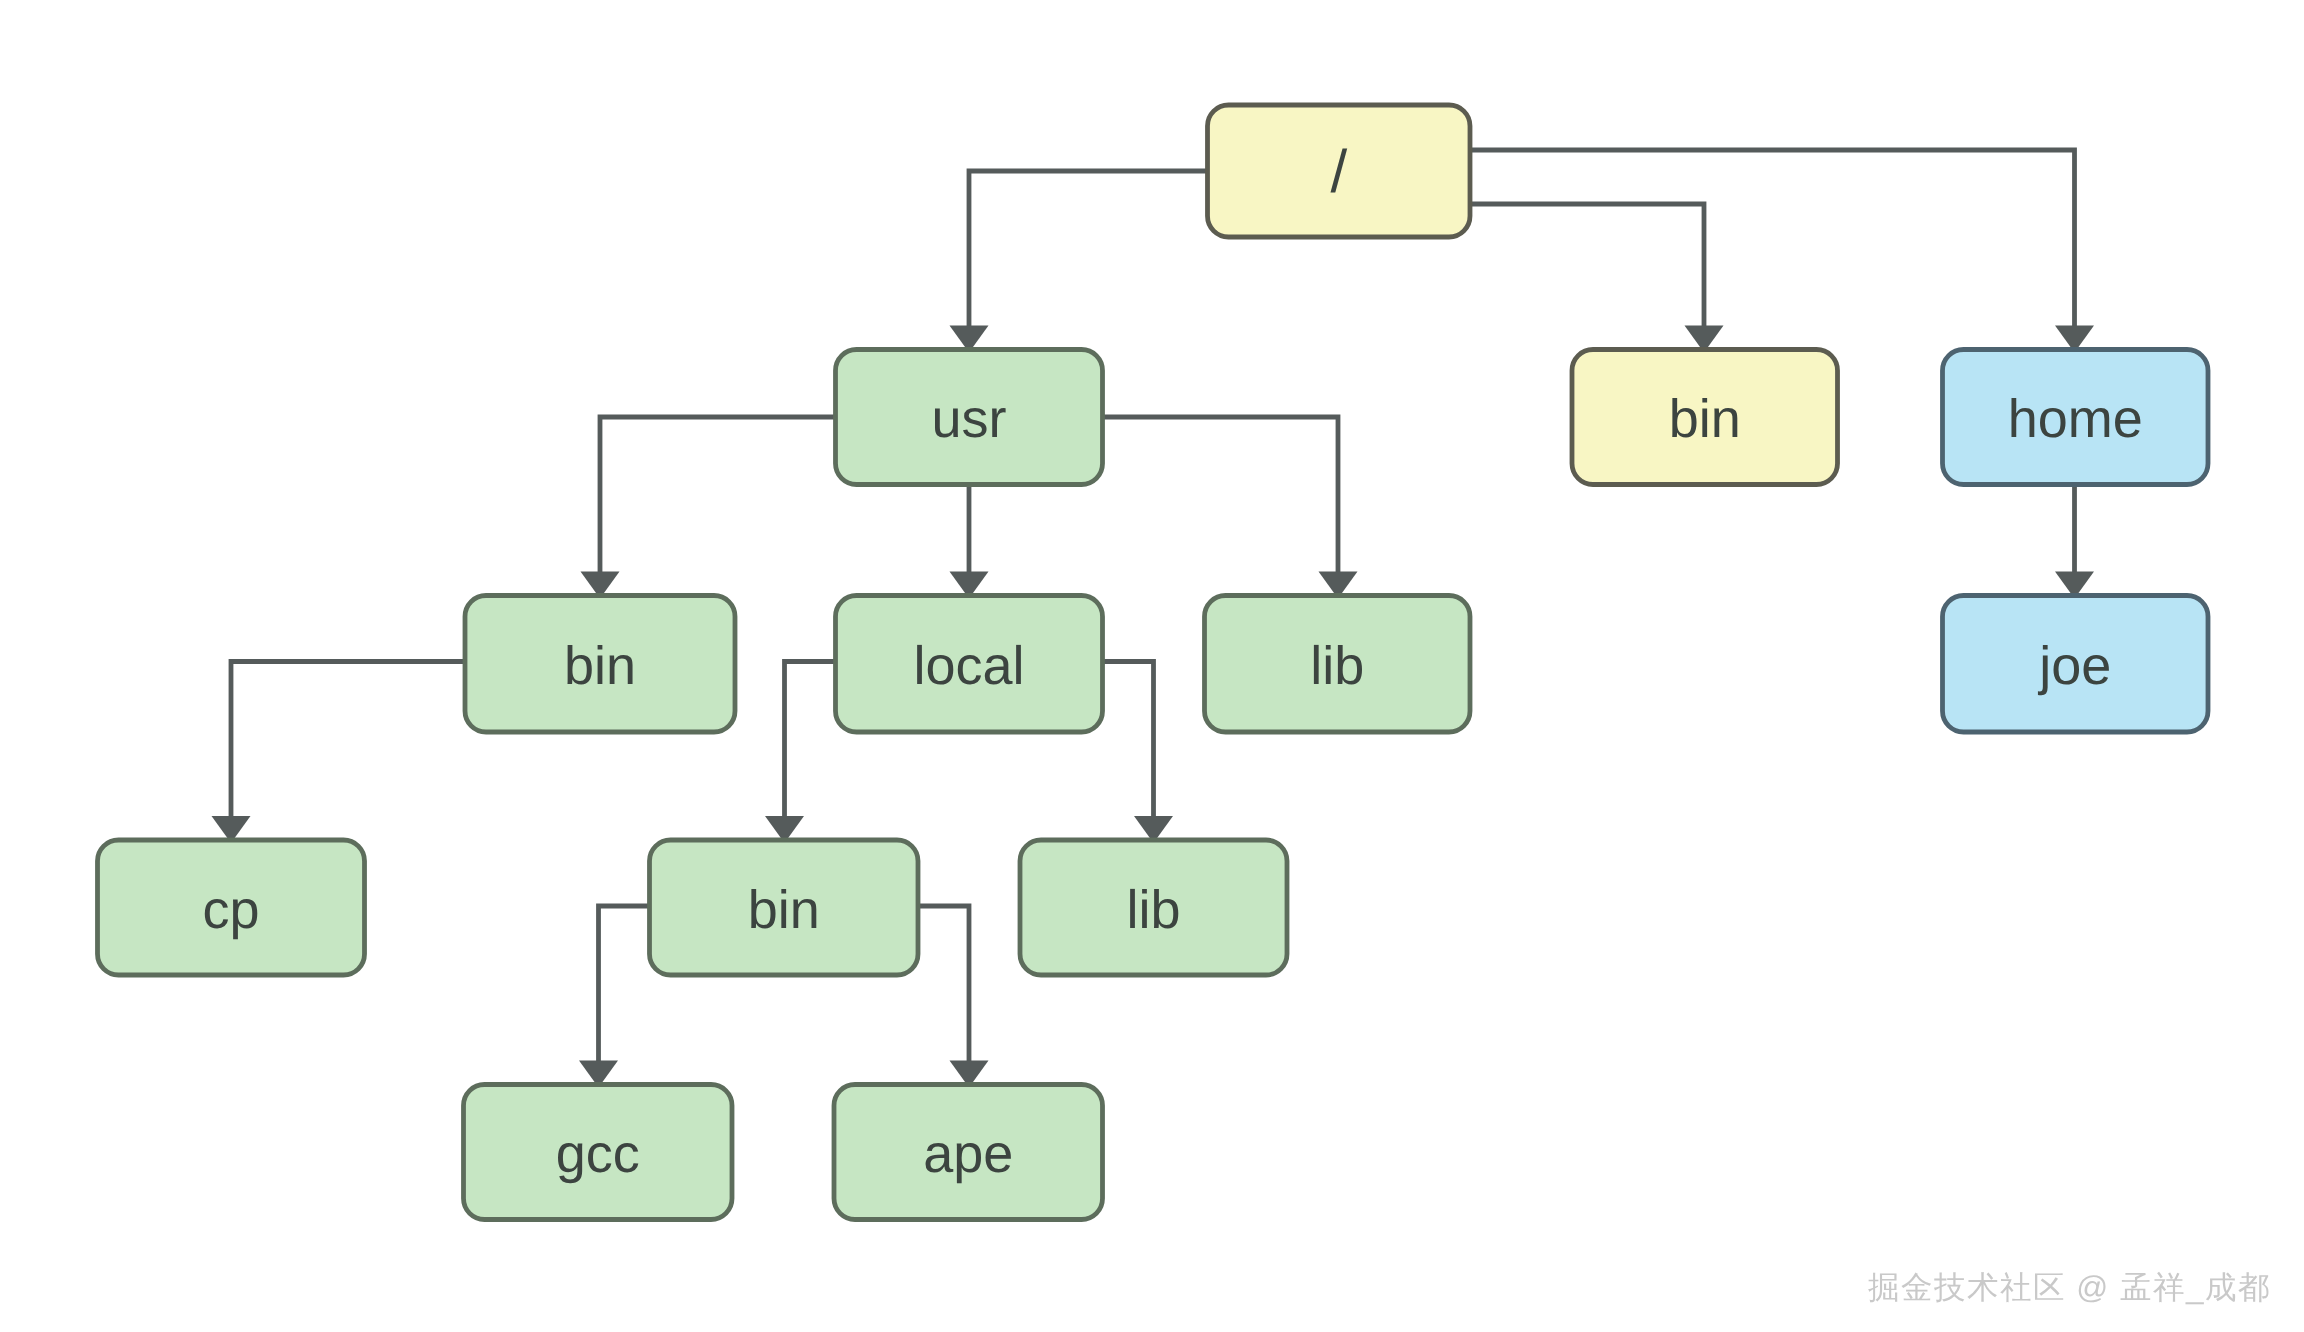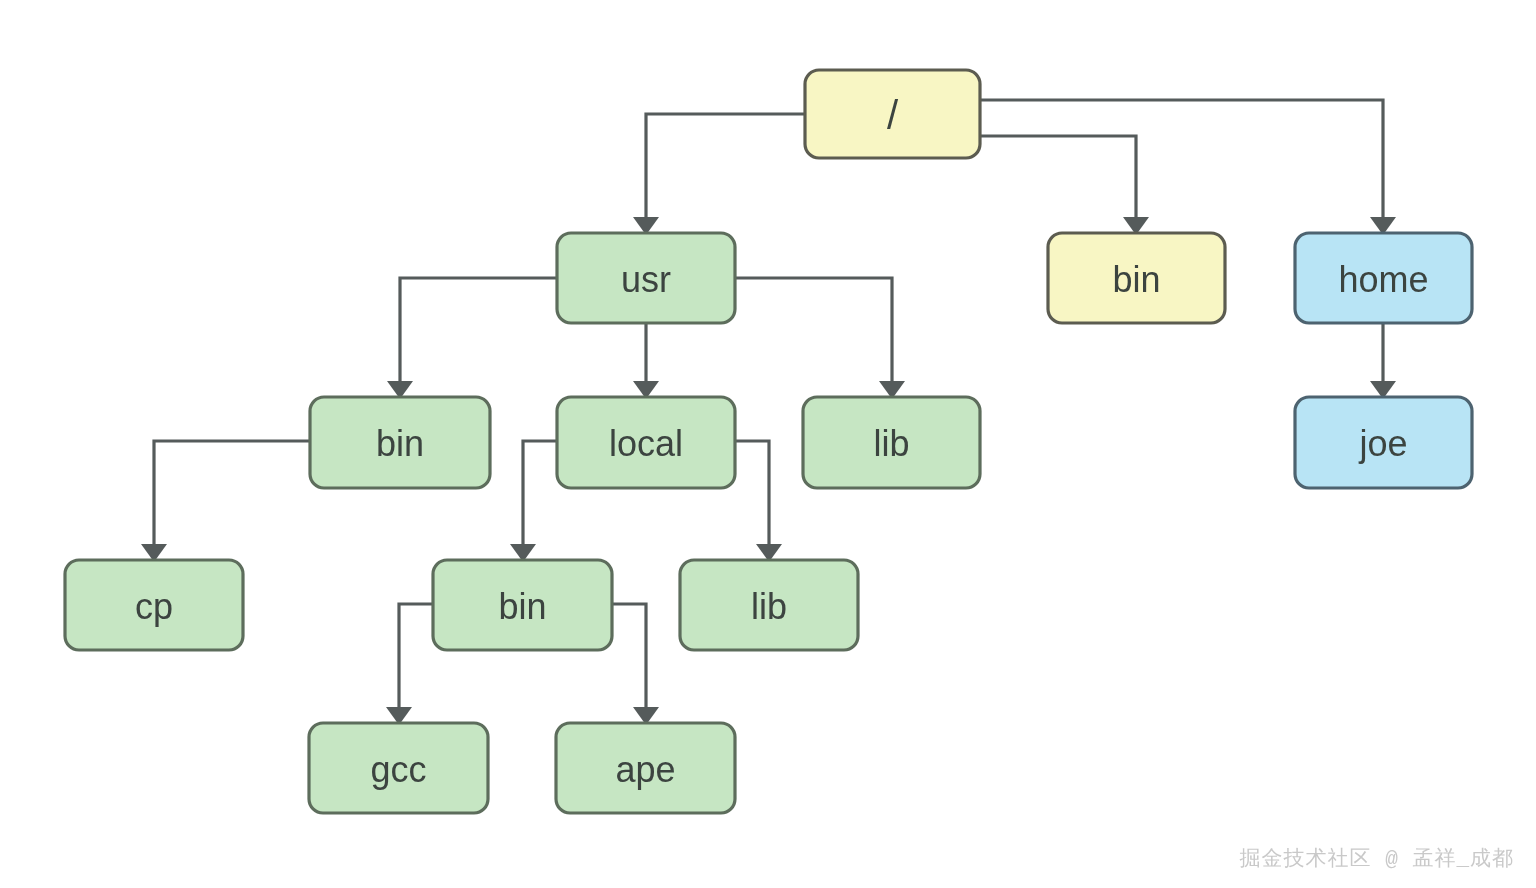--- a/index.html
+++ b/index.html
@@ -48,21 +48,21 @@
     stroke-linecap: butt;
   }
   .arrow-head {
     fill: #555b5b;
     stroke: none;
   }
   .watermark {
     position: absolute;
     right: 22px;
     bottom: 16px;
-    font-family: Liberation Mono, monospace;
+    font-family: Liberation Sans, sans-serif;
     font-size: 21px;
     color: #c9c9c9;
     letter-spacing: 1px;
     white-space: nowrap;
     user-select: none;
     margin-top: 13px;
   }
 </style>
 </head>
 <body>

